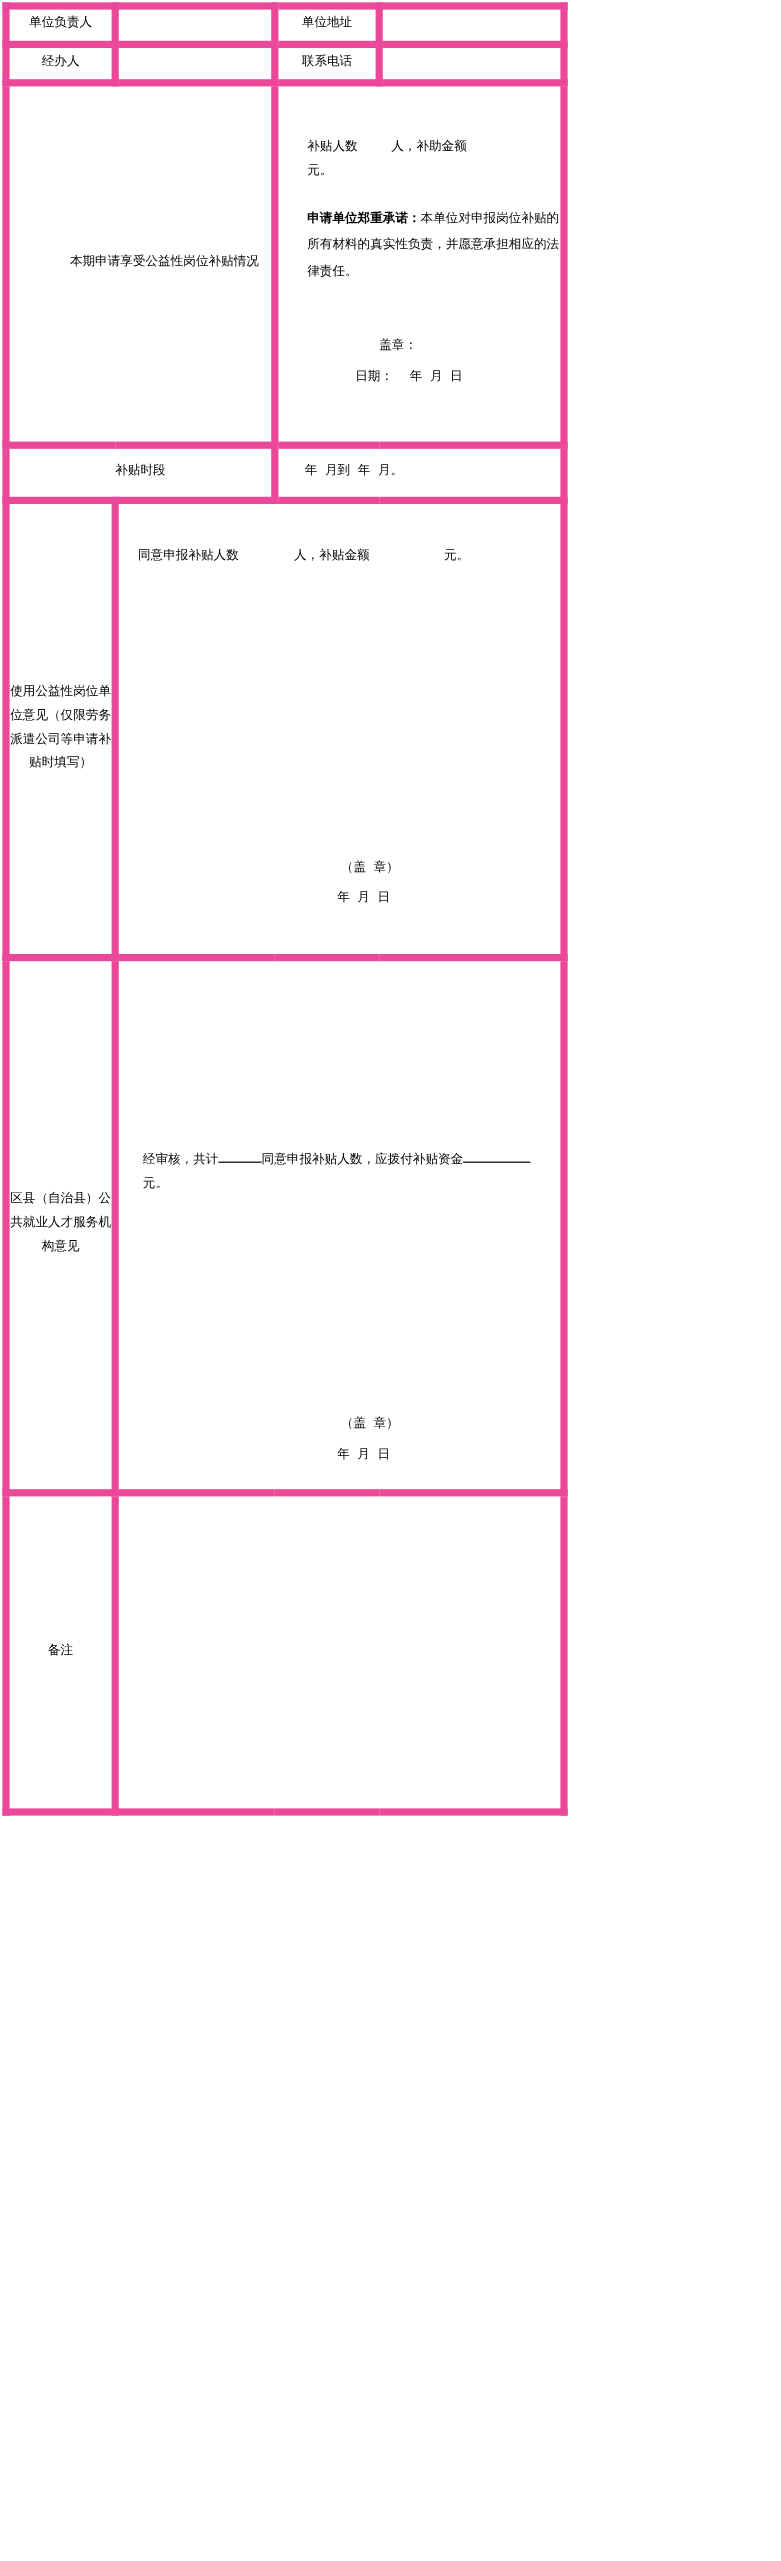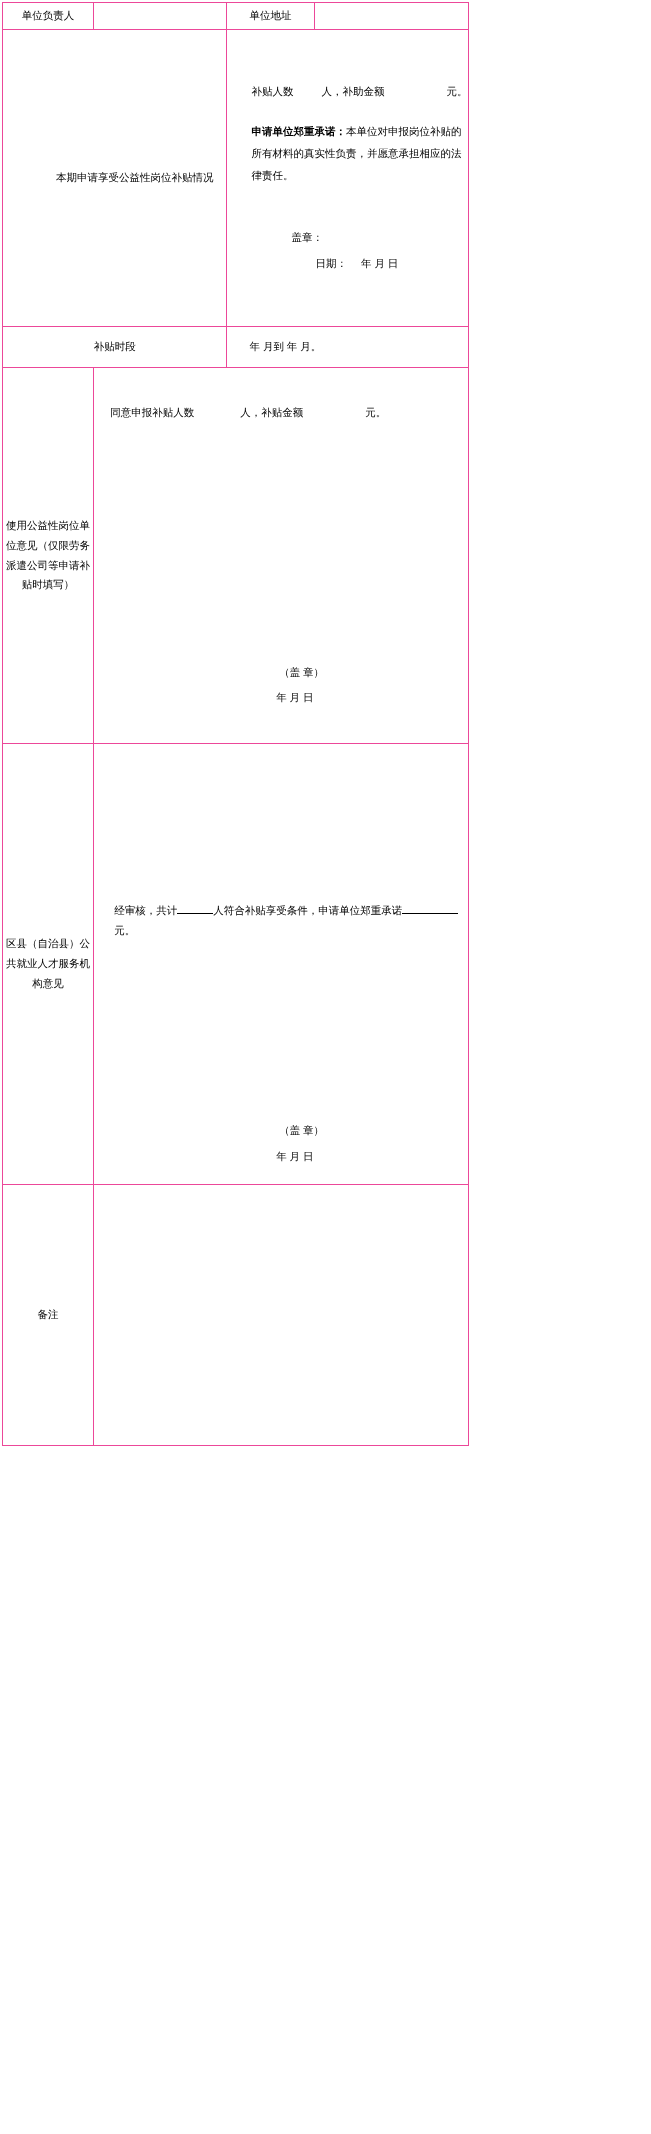--- a/index.html
+++ b/index.html
@@ -20,25 +20,26 @@
   }
   table.form {
     border-collapse: collapse;
     table-layout: fixed;
     margin-left: 2px;
     margin-top: 2px;
     width: 467px;
     font-size: 10.5px;
   }
   table.form td {
-    border: 1px solid #ec4899;
+    border: 6px solid #ec4899;
     padding: 0;
     vertical-align: middle;
     font-size: 10.5px;
     line-height: 1.9;
+    font-family: Liberation Mono, monospace;
   }
   .c-label {
     text-align: center;
     padding: 6px 2px;
   }
   .c-blank {
     text-align: left;
     padding: 6px 4px;
   }
   .cell-pad {
@@ -63,25 +64,25 @@
     font-weight: bold;
     text-align: right;
   }
   .promise-p {
     margin: 18px 0 0 0;
     text-indent: 0;
     line-height: 2.1;
   }
   .seal-line {
     margin-top: 42px;
-    padding-left: 64px;
+    padding-left: 84px;
   }
   .date-line {
     margin-top: 6px;
-    padding-left: 88px;
+    padding-left: 64px;
   }
   .narrow-col-text {
     text-align: center;
     line-height: 1.9;
     padding: 4px 4px;
     letter-spacing: 0px;
   }
   .opinion-body {
     position: relative;
     padding: 10px 12px 10px 12px;
@@ -129,20 +130,26 @@
       <col style="width:87px">
       <col style="width:154px">
     </colgroup>
     <tbody>
       <tr class="r1">
         <td class="c-label">单位负责人</td>
         <td class="c-blank"></td>
         <td class="c-label">单位地址</td>
         <td class="c-blank"></td>
       </tr>
+      <tr class="r2">
+        <td class="c-label">经办人</td>
+        <td class="c-blank"></td>
+        <td class="c-label">联系电话</td>
+        <td class="c-blank"></td>
+      </tr>
 
       <tr>
         <td colspan="2" class="big-left" style="height:296px;padding-left:40px;">本期申请享受公益性岗位补贴情况</td>
         <td colspan="2" class="body-block">
           <div class="indent-line">
             <span>补贴人数</span><span class="sp-m"></span><span>人，补助金额</span><span class="sp-xl"></span><span>元。</span>
           </div>
           <div class="promise-p indent-line">
             <span class="bold">申请单位郑重承诺：</span><span>本单位对申报岗位补贴的所有材料的真实性负责，并愿意承担相应的法律责任。</span>
           </div>
@@ -168,21 +175,21 @@
             <div class="seal-right">（盖 章）</div>
             <div class="ymd-right">年        月        日</div>
           </div>
         </td>
       </tr>
 
       <tr>
         <td class="narrow-col-text tall-b">区县（自治县）公共就业人才服务机构意见</td>
         <td colspan="3" class="opinion-body tall-b">
           <div style="padding-left:20px; margin-top:140px;">
-            <span>经审核，共计</span><span class="u-line"></span><span>人符合补贴享受条件，申请单位郑重承诺</span><span class="u-line-long"></span><br>
+            <span>经审核，共计</span><span class="u-line"></span><span>同意申报补贴人数，应拨付补贴资金</span><span class="u-line-long"></span><br>
             <span>元。</span>
           </div>
           <div style="margin-top:180px;">
             <div class="seal-right">（盖 章）</div>
             <div class="ymd-right">年        月        日</div>
           </div>
         </td>
       </tr>
 
       <tr>

